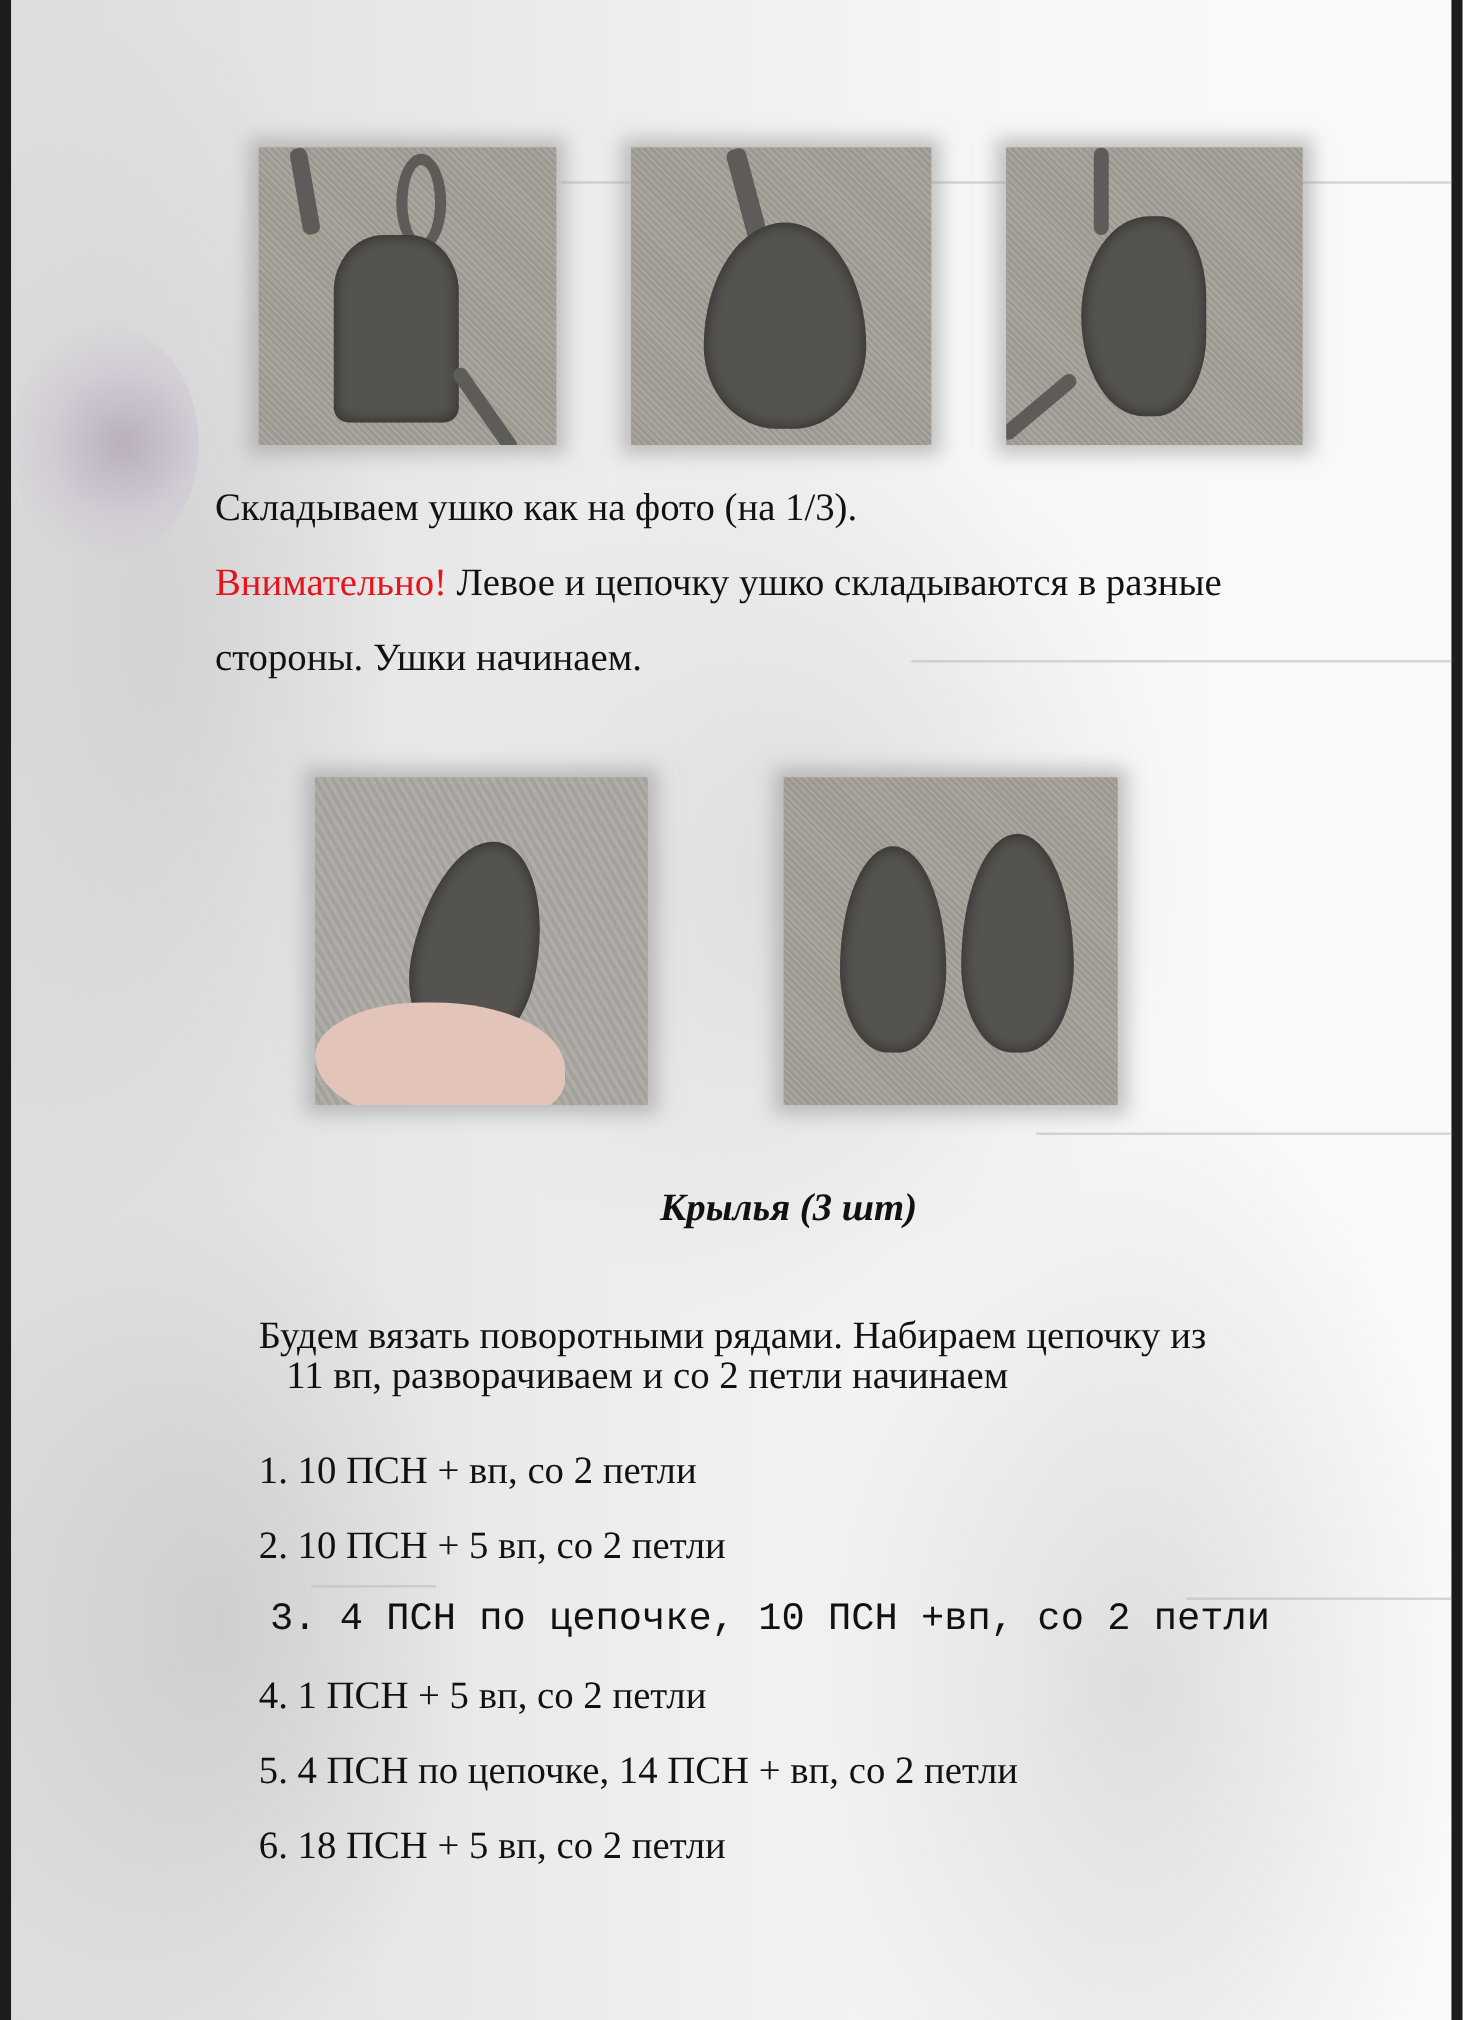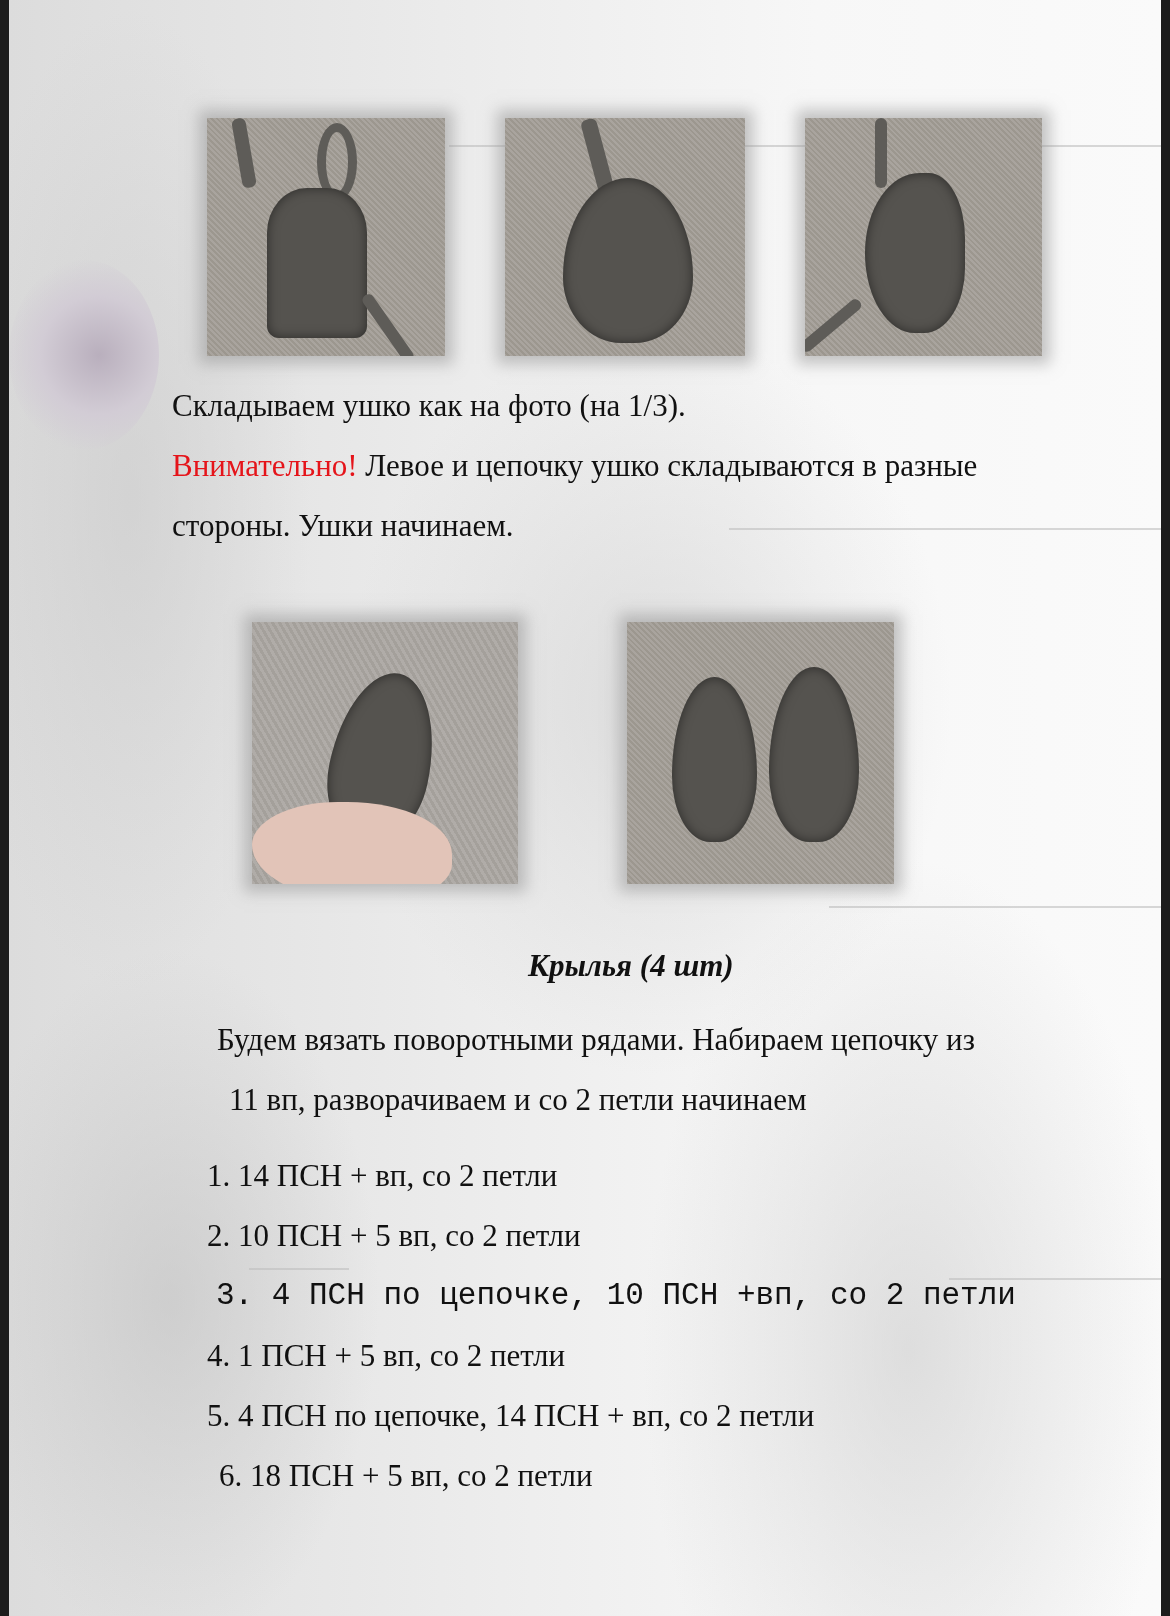--- a/index.html
+++ b/index.html
@@ -70,22 +70,22 @@
   <div class="bgtex" style="background:repeating-linear-gradient(60deg,#b0aca8 0 3px,#a4a09b 3px 6px);"></div>
   <div class="knit" style="left:80px;top:50px;width:100px;height:170px;transform:rotate(12deg);"></div>
   <div class="hand" style="left:0;top:180px;width:200px;height:100px;"></div>
 </div>
 <div class="photo" style="left:627px;top:622px;width:267px;height:262px;">
   <div class="bgtex"></div>
   <div class="knit" style="left:45px;top:55px;width:85px;height:165px;"></div>
   <div class="knit" style="left:142px;top:45px;width:90px;height:175px;"></div>
 </div>
 
-<div class="heading" style="left:528px;top:948px;">Крылья (4 шт)</div>
-<div class="text" style="left:207px;top:1024px;margin-left:10px;">Будем вязать поворотными рядами. Набираем цепочку из</div>
+<div class="heading" style="left:528px;top:948px;">Крылья (3 шт)</div>
+<div class="text" style="left:207px;top:1052px;">Будем вязать поворотными рядами. Набираем цепочку из</div>
 <div class="text" style="left:207px;top:1084px;margin-left:22px;">11 вп, разворачиваем и со 2 петли начинаем</div>
 
-<div class="text" style="left:207px;top:1160px;">1. 14 ПСН + вп, со 2 петли</div>
+<div class="text" style="left:207px;top:1160px;">1. 10 ПСН + вп, со 2 петли</div>
 <div class="text" style="left:207px;top:1220px;">2. 10 ПСН + 5 вп, со 2 петли</div>
 <div class="text" style="left:216px;top:1280px;font-family:Liberation Mono, monospace;">3. 4 ПСН по цепочке, 10 ПСН +вп, со 2 петли</div>
 <div class="text" style="left:207px;top:1340px;">4. 1 ПСН + 5 вп, со 2 петли</div>
 <div class="text" style="left:207px;top:1400px;">5. 4 ПСН по цепочке, 14 ПСН + вп, со 2 петли</div>
-<div class="text" style="left:207px;top:1460px;margin-left:12px;">6. 18 ПСН + 5 вп, со 2 петли</div>
+<div class="text" style="left:207px;top:1460px;">6. 18 ПСН + 5 вп, со 2 петли</div>
 
 </body></html>

